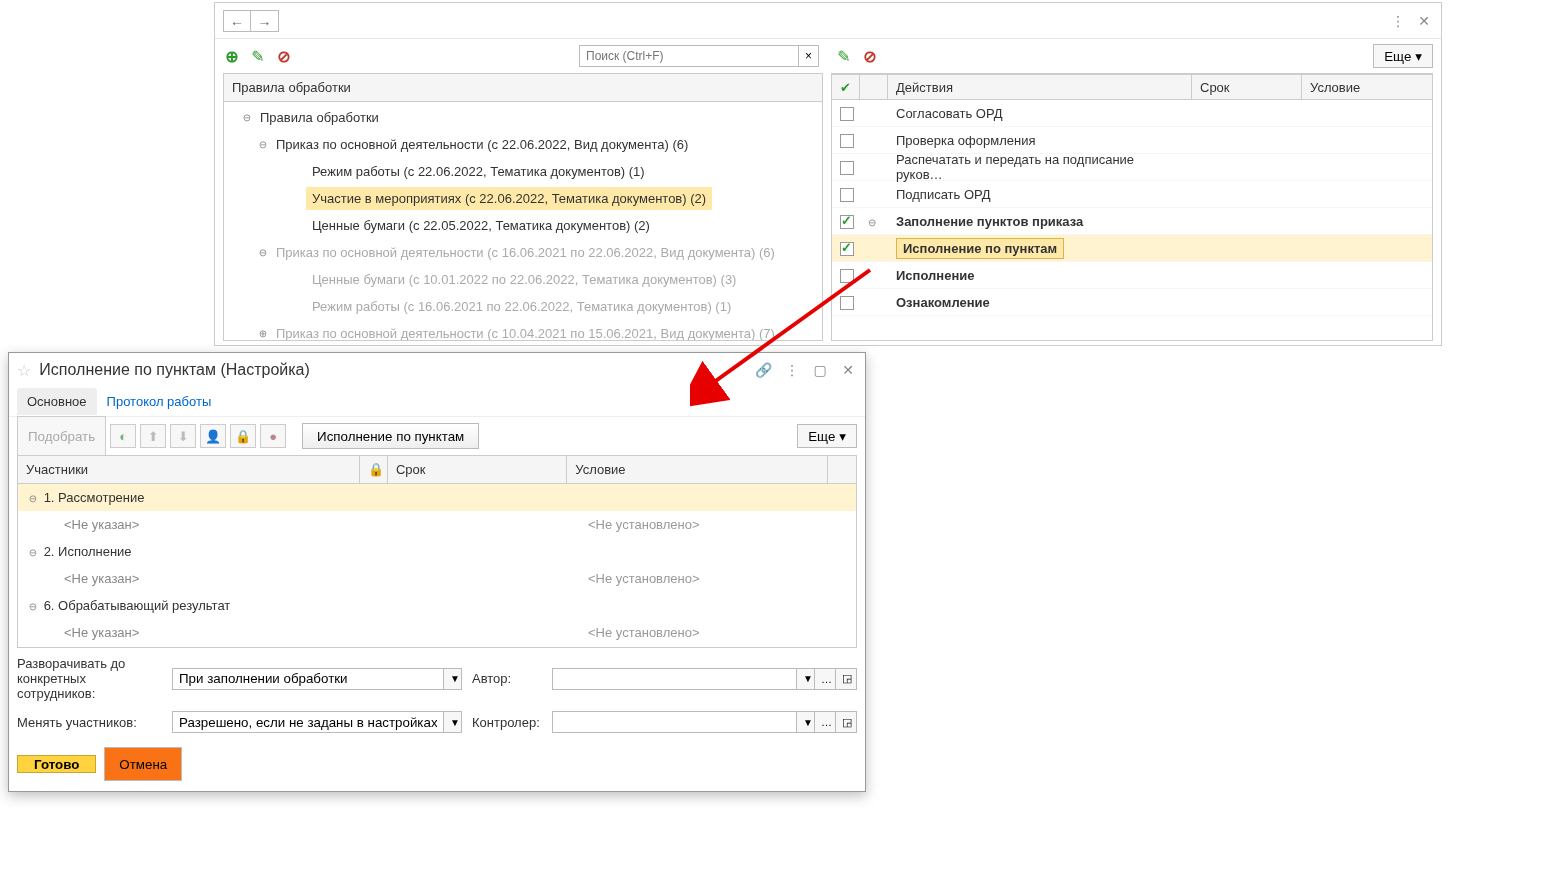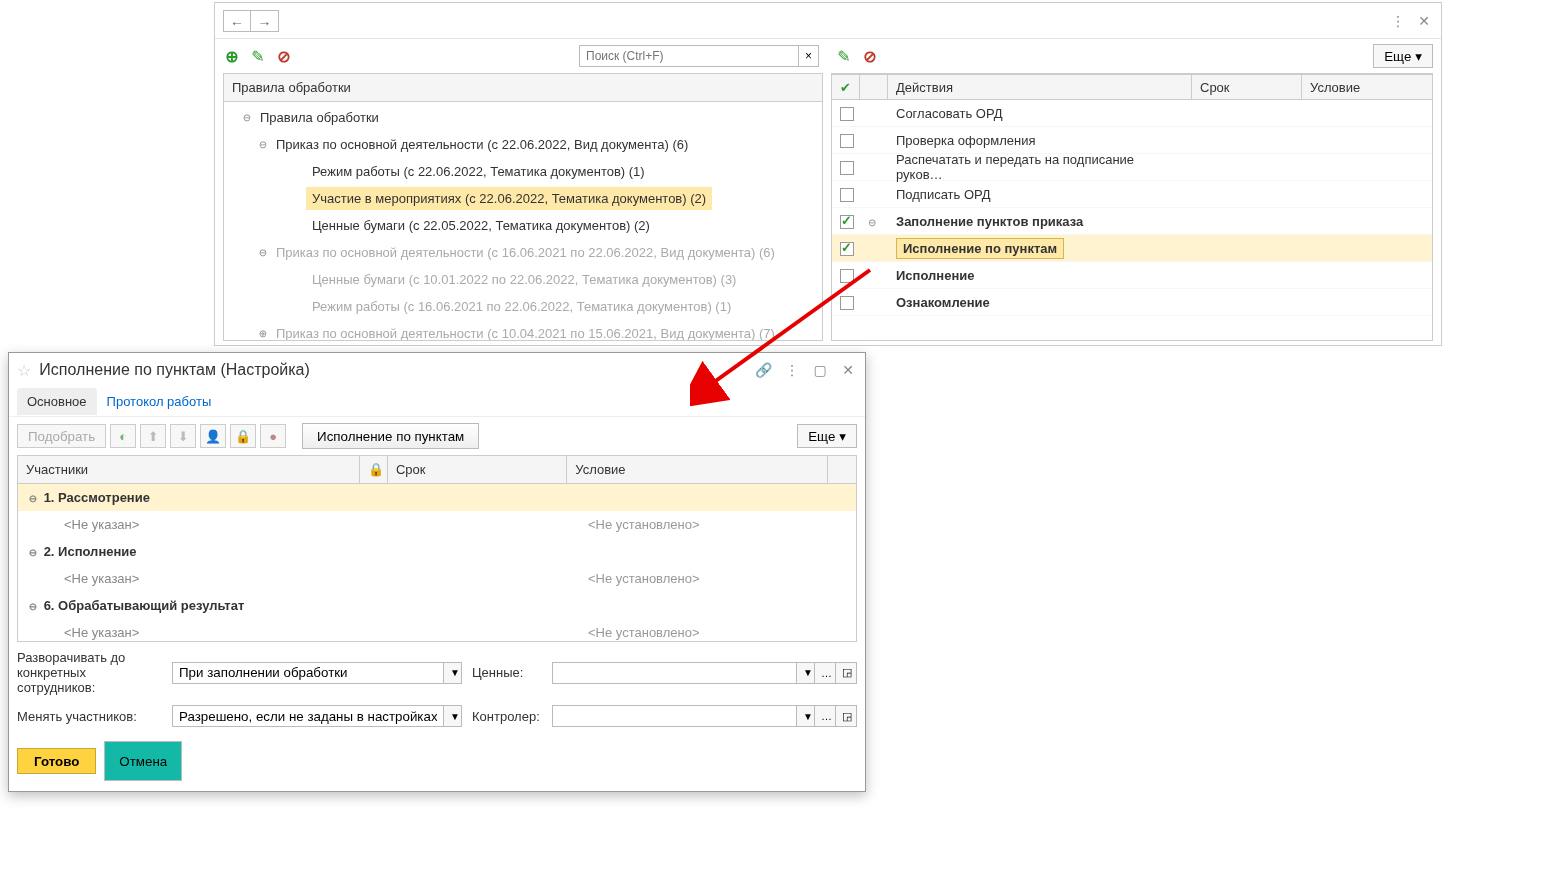--- a/index.html
+++ b/index.html
@@ -97,53 +97,53 @@
     display: flex; flex-direction: column;
   }
   .pp-header { display: flex; align-items: center; height: 34px; padding: 0 8px; }
   .star { color: #ccc; font-size: 16px; margin-right: 8px; }
   .pp-title { font-size: 16px; }
   .pp-header-right { margin-left: auto; display: flex; gap: 10px; align-items: center; }
   .pp-tabs { display: flex; height: 30px; padding: 0 8px; gap: 0; border-bottom: 1px solid #eee; align-items: center; }
   .pp-tab { padding: 6px 10px; cursor: pointer; color: #0066cc; text-align: center; }
   .pp-tab.active { background: #eee; color: #333; border-radius: 3px 3px 0 0; }
   .pp-toolbar { display: flex; align-items: center; height: 38px; padding: 0 8px; gap: 4px; }
-  .pp-toolbar .disabled-btn { height: 24px; padding: 0 10px; border: 1px solid #ccc; background: #f7f7f7; color: #aaa; }
+  .pp-toolbar .disabled-btn { height: 41px; padding: 0 10px; border: 1px solid #ccc; background: #f7f7f7; color: #aaa; }
   .tb-sq { width: 26px; height: 24px; border: 1px solid #ccc; background: #f7f7f7; display: inline-flex; align-items: center; justify-content: center; color: #bbb; font-size: 13px; }
   .pp-main-btn { height: 26px; padding: 0 14px; border: 1px solid #bbb; background: linear-gradient(#fff,#eee); cursor: pointer; margin-left: 12px; }
   .pp-toolbar .more-btn { margin-left: auto; }
 
   .pp-grid { border: 1px solid #ccc; margin: 0 8px; flex: 1; display: flex; flex-direction: column; overflow: hidden; }
   .pp-grid-head { display: flex; background: #f5f5f5; border-bottom: 1px solid #ccc; height: 28px; }
   .pp-grid-head > div { border-right: 1px solid #ccc; padding: 6px 8px; }
   .pc-part { flex: 1.6; }
   .pc-lock { width: 28px; text-align: center; }
   .pc-term { flex: 0.8; }
   .pc-cond { flex: 1.2; }
   .pc-last { width: 28px; border-right: none !important; }
   .pp-grid-body { flex: 1; overflow: auto; }
   .pp-grow { display: flex; height: 27px; align-items: center; }
   .pp-grow > div { padding: 0 8px; }
-  .pp-grow.section { background: #fff3d0; font-weight: bold; }
+  .pp-grow.section { background: #fff3d0; font-weight: normal; }
   .pp-grow.section.plain { background: #fff; }
   .pp-grow .tgl { width: 14px; text-align: center; color: #888; font-size: 10px; display: inline-block; }
   .pp-grow .ind { padding-left: 46px; color: #888; }
   .pp-grow .cond-gray { color: #999; }
 
   .pp-form { padding: 8px; display: grid; grid-template-columns: 145px 290px 70px 1fr; gap: 10px; align-items: center; }
   .pp-form label { font-size: 13px; }
   .sel-wrap { display: flex; }
   .sel-wrap input { flex: 1; height: 22px; border: 1px solid #bbb; padding: 0 6px; }
   .sel-wrap .dd { width: 18px; height: 22px; border: 1px solid #bbb; border-left: none; background: #f7f7f7; font-size: 10px; }
   .mini-btns { display: flex; }
   .mini-btns button { width: 22px; height: 22px; border: 1px solid #bbb; background: #f7f7f7; font-size: 11px; margin-left: -1px; }
 
   .pp-footer { display: flex; gap: 8px; padding: 6px 8px 10px; align-items: center; }
-  .btn-primary { height: 26px; padding: 0 16px; border: 1px solid #c7a733; background: #ffd23f; font-weight: bold; cursor: pointer; }
-  .btn-secondary { height: 40px; padding: 0 14px; border: 1px solid #bbb; background: #14b8a6; cursor: pointer; }
+  .btn-primary { height: 18px; padding: 0 16px; border: 1px solid #c7a733; background: #ffd23f; font-weight: bold; cursor: pointer; }
+  .btn-secondary { height: 34px; padding: 0 14px; border: 1px solid #bbb; background: #f97316; cursor: pointer; }
 
   
   .arrow-svg { position: absolute; left: 690px; top: 260px; pointer-events: none; }
 
   .lock-ico { color: #caa84a; }
 </style>
 </head>
 <body>
 
 <div class="main-window">
@@ -386,21 +386,21 @@
         </div>
     </div>
   </div>
 
   <div class="pp-form">
     <label>Разворачивать до конкретных сотрудников:</label>
     <div class="sel-wrap">
       <input value="При заполнении обработки" style="">
       <button class="dd">▼</button>
     </div>
-    <label>Ценные:</label>
+    <label>Автор:</label>
     <div style="display:flex;">
       <div class="sel-wrap" style="flex:1;">
         <input style="">
         <button class="dd">▼</button>
       </div>
       <div class="mini-btns">
         <button>…</button>
         <button>◲</button>
       </div>
     </div>

